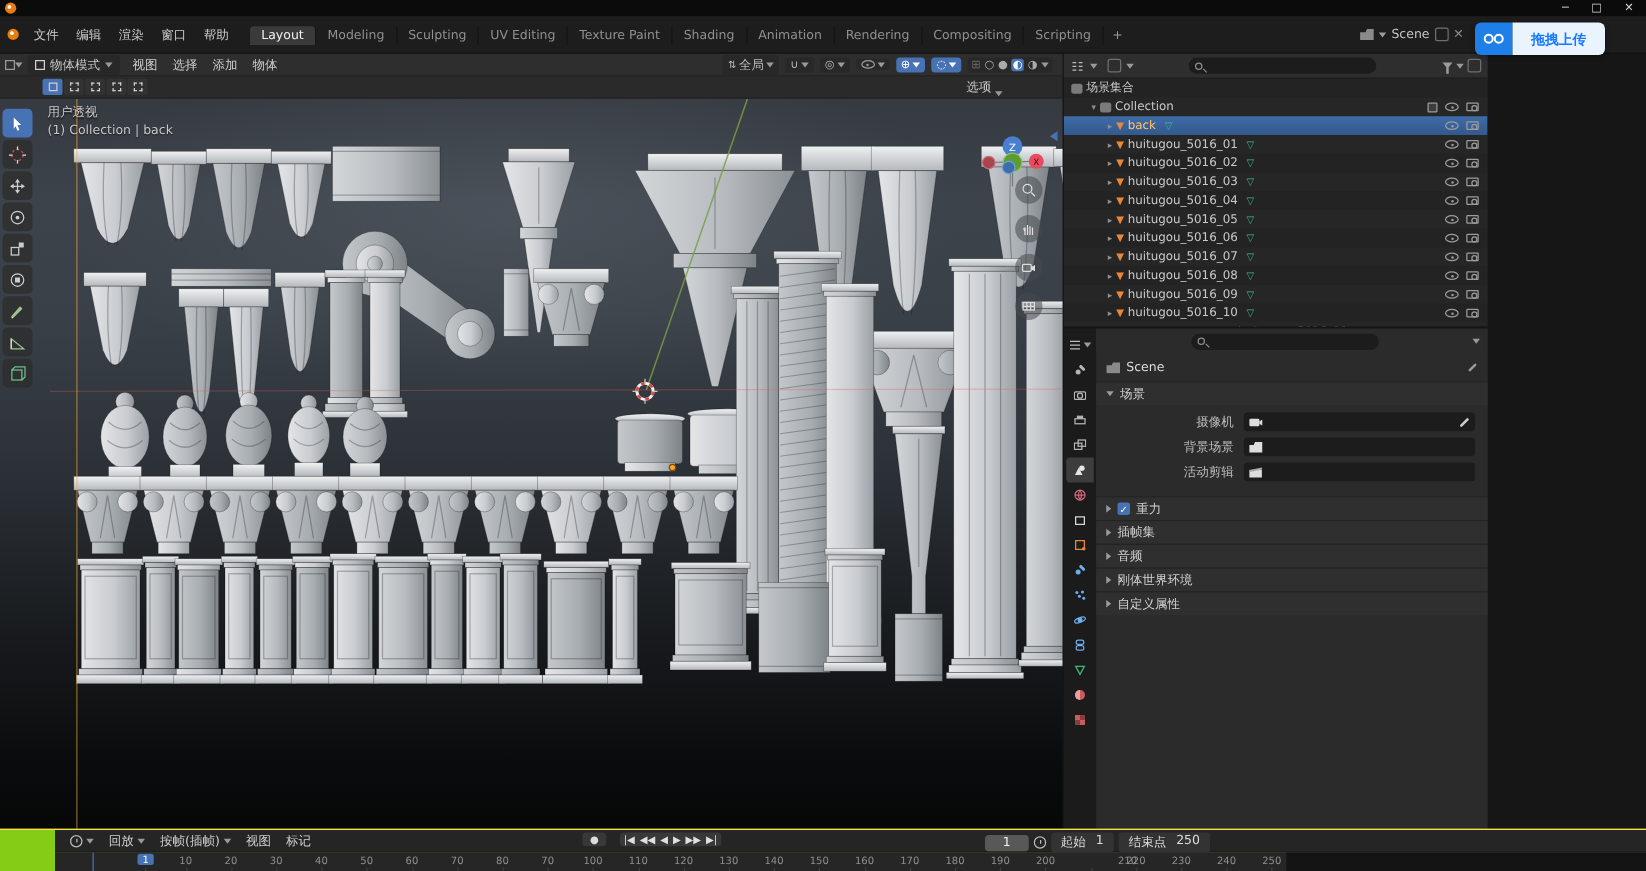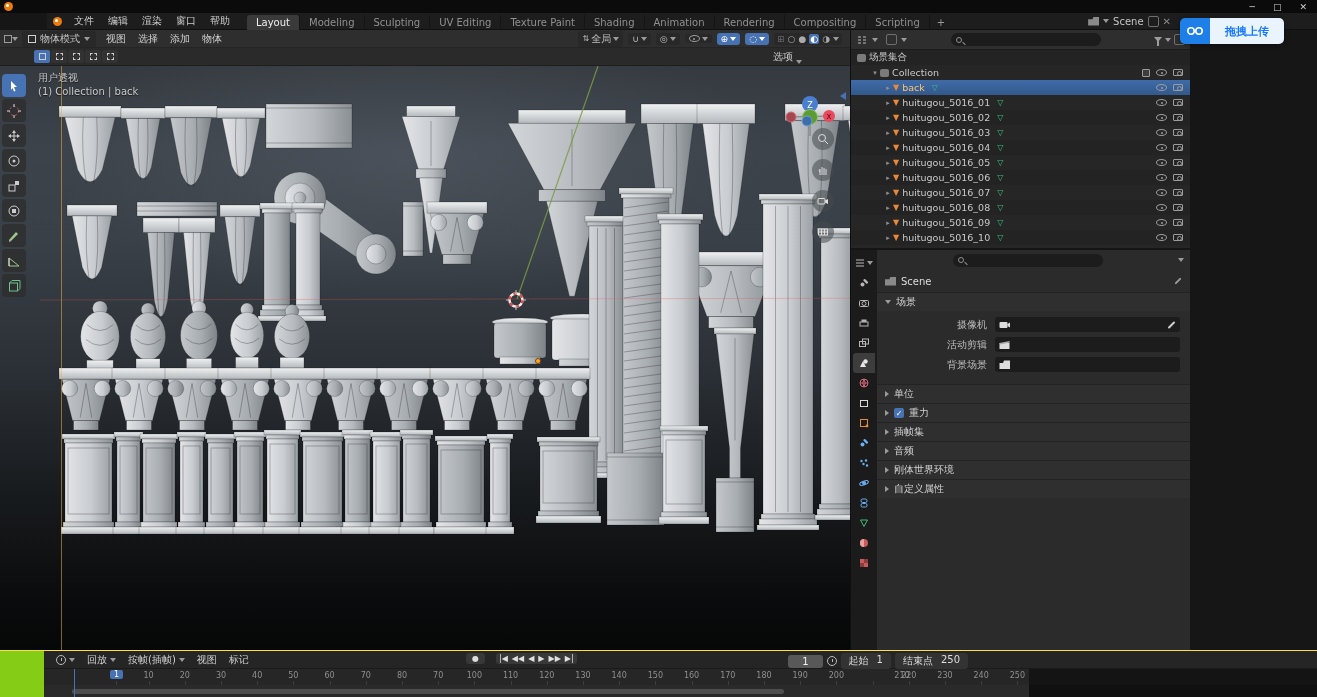--- a/index.html
+++ b/index.html
@@ -6,21 +6,21 @@
   *{box-sizing:border-box;font-family:"DejaVu Sans","Liberation Sans",sans-serif;}
   .app{position:relative;width:1317px;height:697px;background:#161616;overflow:hidden;font-size:10px;color:#c5c5c5;}
   
   .tb{height:13px;background:#0b0b0b;display:flex;align-items:center;padding:0 4px;font-size:9px;color:#b9b9b9;}
   .blenderlogo{width:9px;height:9px;border-radius:50%;background:#e87d0d;margin-right:5px;position:relative;}
   .blenderlogo:after{content:"";position:absolute;left:2px;top:2px;width:3px;height:3px;border-radius:50%;background:#fff;}
   .tb .title{flex:0 1 auto;white-space:nowrap;overflow:hidden;}
   .winbtns{margin-left:auto;display:flex;gap:18px;padding-right:6px;color:#cfcfcf;font-size:9px;}
   .winbtns span{cursor:default;}
   
-  .menubar{height:17px;background:#1d1d1d;display:flex;align-items:center;padding:0 6px;border-bottom:1px solid #101010;margin-left:47px;}
+  .menubar{height:30px;background:#1d1d1d;display:flex;align-items:center;padding:0 6px;border-bottom:1px solid #101010;}
   .menubar .m{padding:0 7px;color:#cccccc;}
   .ws{display:flex;align-items:flex-end;height:17px;margin-left:10px;}
   .ws .t{padding:2px 9px;color:#909090;border-right:1px solid #141414;}
   .ws .t.on{background:#3a3a3a;color:#efefef;border-radius:3px 3px 0 0;}
   .ws .plus{padding:2px 7px;color:#9a9a9a;}
   .scenesel{margin-left:auto;display:flex;align-items:center;gap:4px;padding-right:140px;}
   .scenesel .sicon{width:11px;height:9px;background:#8a8a8a;clip-path:polygon(0 30%,40% 30%,50% 0,100% 0,100% 100%,0 100%);}
   .chev{width:0;height:0;border-left:3px solid transparent;border-right:3px solid transparent;border-top:4px solid #9a9a9a;display:inline-block;}
   .chevr{width:0;height:0;border-top:3px solid transparent;border-bottom:3px solid transparent;border-left:4px solid #9a9a9a;display:inline-block;}
   .mini{width:11px;height:11px;border:1px solid #6f6f6f;border-radius:2px;position:relative;}
@@ -1022,44 +1022,38 @@
                     <span class="fv">
                       <svg width="11" height="10" viewBox="0 0 11 10">
                         <rect x="0.5" y="2" width="8" height="6" rx="1" fill="#ddd"></rect>
                         <path d="M8.5 4 L11 2.5 V7.5 L8.5 6" fill="#ddd"></path>
                       </svg>
                       <span></span>
                       <span class="i-pipette"></span>
                     </span>
                   </div>
                   <div class="frow">
+                    <span class="fl">背景场景</span>
+                    <span class="fv">
+                      <svg width="11" height="10" viewBox="0 0 11 10">
+                        <path d="M0.5 3 H4 L5 0.5 H11 V9 H0.5 Z" fill="#ddd"></path>
+                      </svg>
+                      <span></span>
+                    </span>
+                  </div>
+                  <div class="frow">
                     <span class="fl">活动剪辑</span>
                     <span class="fv">
                       <svg width="11" height="10" viewBox="0 0 11 10">
                         <rect x="0.5" y="3" width="10" height="6" fill="#ddd"></rect>
                         <path d="M0.5 3 L10.5 1 L10.9 2.6 L1 4.6 Z" fill="#aaa"></path>
                       </svg>
                       <span></span>
                     </span>
                   </div>
-                  <div class="frow">
-                    <span class="fl">背景场景</span>
-                    <span class="fv">
-                      <svg width="11" height="10" viewBox="0 0 11 10">
-                        <path d="M0.5 3 H4 L5 0.5 H11 V9 H0.5 Z" fill="#ddd"></path>
-                      </svg>
-                      <span></span>
-                    </span>
-                  </div>
-                </div>
-              </div>
-              <div class="panel">
-                <div class="ph">
-                  <span class="chevr"></span>
-                  <span>单位</span>
                 </div>
               </div>
               <div class="panel">
                 <div class="ph">
                   <span class="chevr"></span>
                   <span class="cbx">✓</span>
                   <span>重力</span>
                 </div>
               </div>
               <div class="panel">

